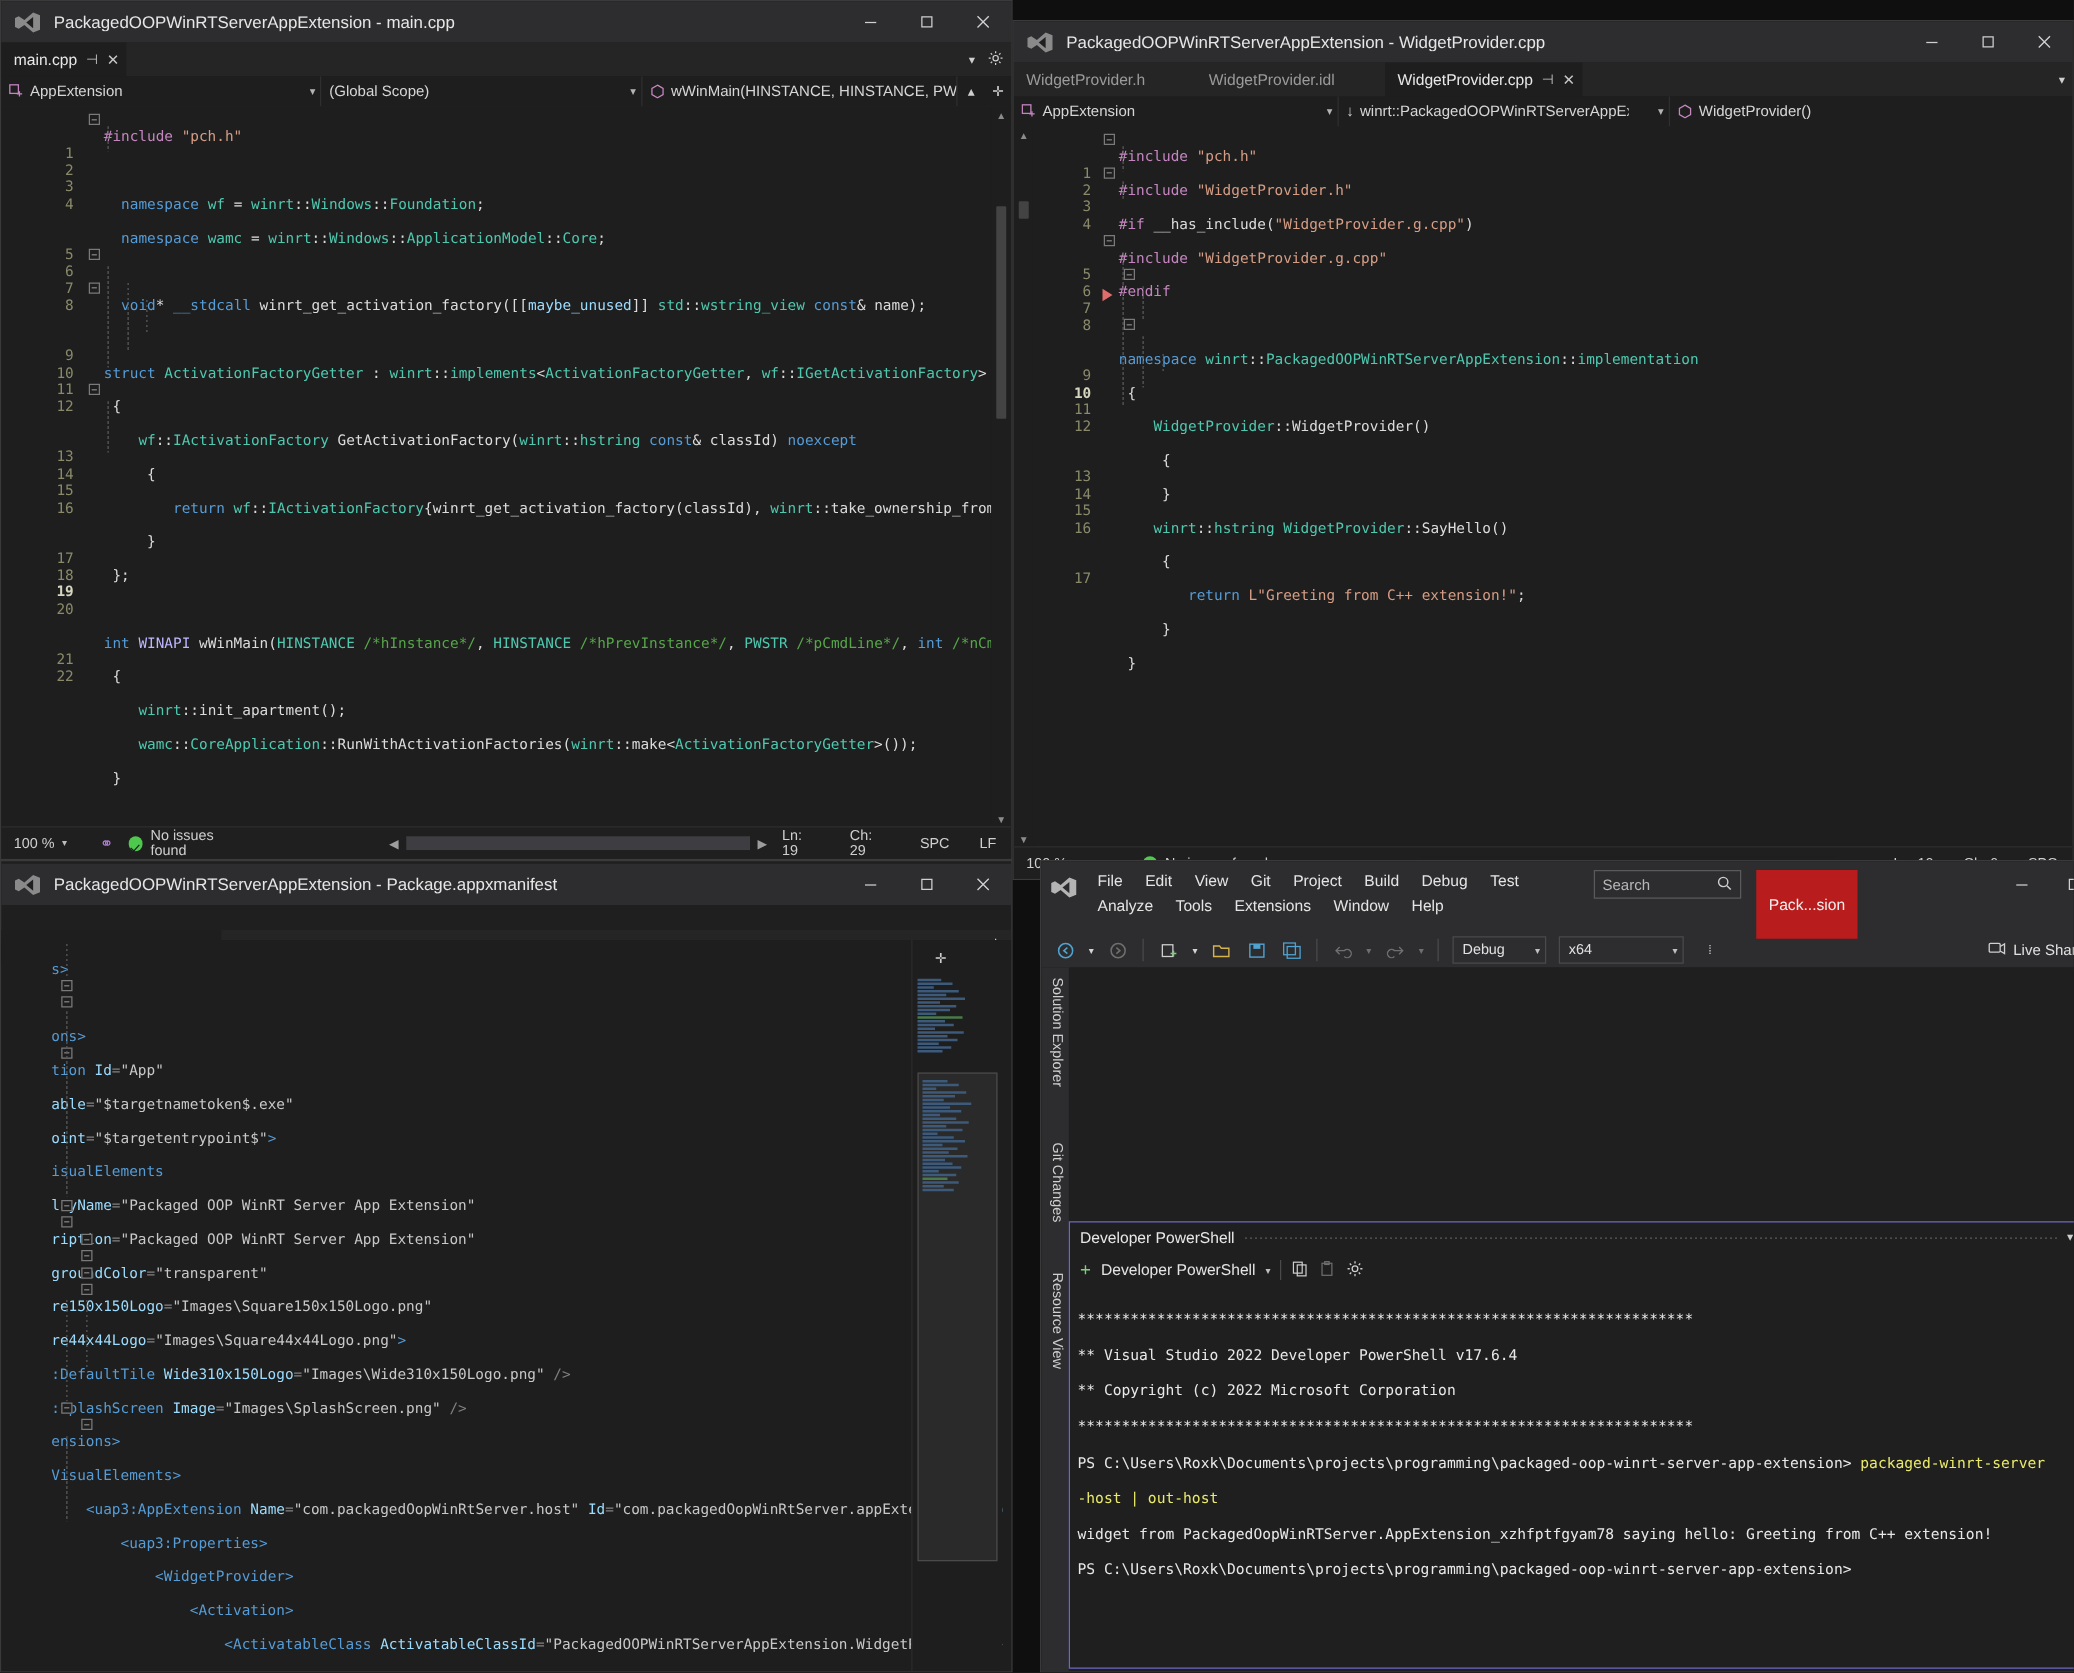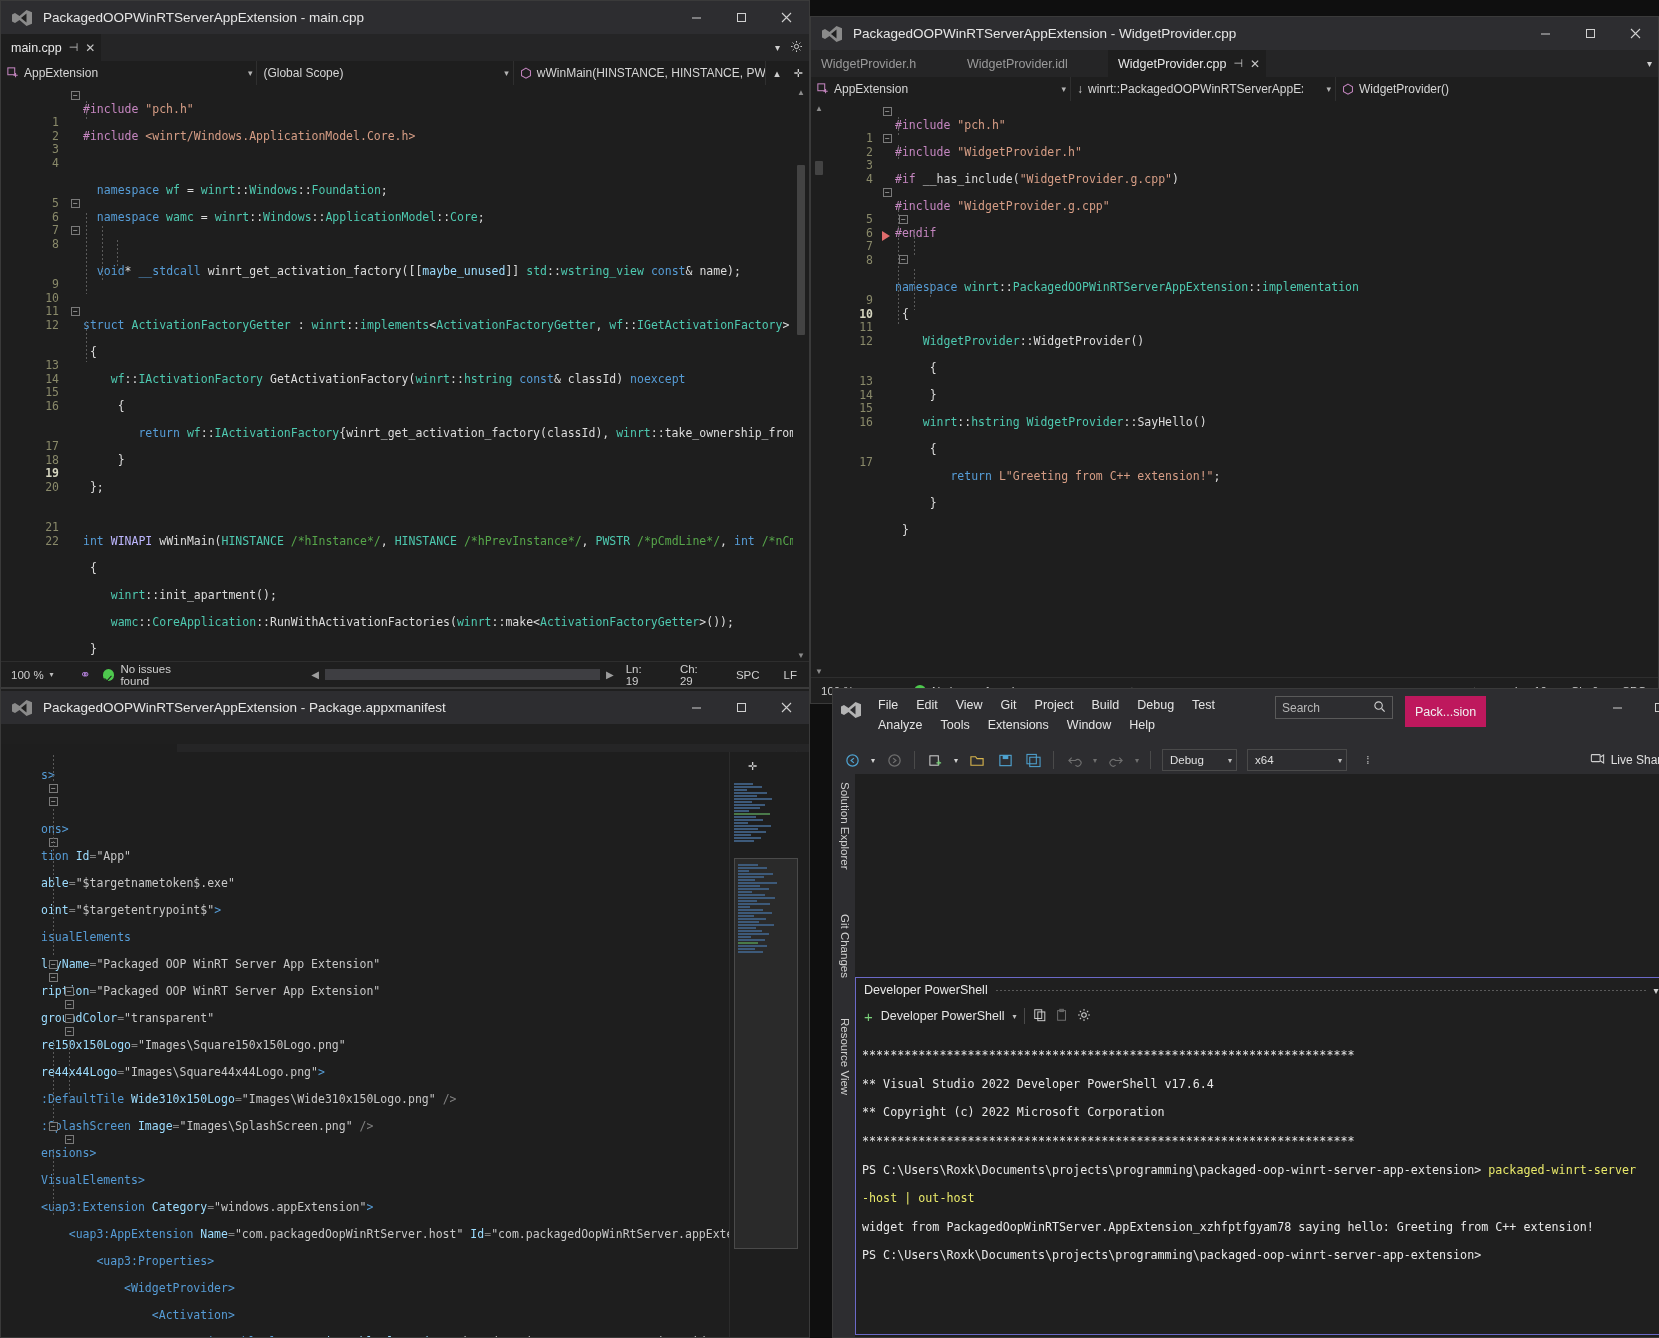--- a/index.html
+++ b/index.html
@@ -82,22 +82,22 @@
   .vthumb{position:absolute;left:4px;width:8px;background:#434343;border-radius:1px;}
 
   
   .vsmain{position:absolute;left:832px;top:688px;width:849px;height:650px;background:#1f1f1f;border:1px solid #3a3a3a;box-sizing:border-box;overflow:hidden;}
   .vs-menustrip{height:52px;background:#2d2d30;display:flex;align-items:flex-start;padding-top:3px;}
   .vs-logo-box{width:36px;height:48px;display:flex;align-items:flex-start;justify-content:center;padding-top:9px;}
   .menus{display:flex;flex-wrap:wrap;width:400px;padding-top:3px;}
   .menuitem{font-size:12.5px;color:#e4e4e4;padding:3px 9px;}
   .searchbox{margin-left:6px;margin-top:4px;width:118px;height:23px;background:#2d2d30;border:1px solid #5a5a5a;
              display:flex;align-items:center;font-size:12px;color:#b8b8b8;padding:0 6px;box-sizing:border-box;}
-  .pill{margin-left:12px;margin-top:4px;height:23px;background:#be185d;display:flex;align-items:center;
-        padding:4px 10px;font-size:12.5px;color:#f0f0f0;}
+  .pill{margin-left:12px;margin-top:4px;height:23px;background:#b91c1c;display:flex;align-items:center;
+        padding:16px 10px;font-size:12.5px;color:#f0f0f0;}
   .vs-winbtns{margin-left:auto;display:flex;}
   .vs-winbtn{width:42px;height:30px;display:flex;align-items:center;justify-content:center;color:#d0d0d0;font-size:13px;}
 
   .vs-toolbar{height:32px;background:#2d2d30;display:flex;align-items:center;padding-left:6px;gap:2px;border-bottom:1px solid #3a3a3a;}
   .tb-btn{width:26px;height:24px;display:flex;align-items:center;justify-content:center;color:#d4d4d4;font-size:13px;}
   .tb-btn.dim{color:#6f6f6f;}
   .tb-sep{width:1px;height:18px;background:#4a4a4a;margin:0 5px;}
   .combo{height:22px;background:#2d2d30;border:1px solid #4a4a4a;display:flex;align-items:center;
          padding:0 4px 0 7px;font-size:11.5px;color:#e0e0e0;box-sizing:border-box;}
   .combo .caret{margin-left:auto;padding-left:6px;font-size:8px;color:#c0c0c0;}
@@ -211,21 +211,20 @@
         <div class="gutter">
           <div class="ln">1</div><div class="ln">2</div><div class="ln">3</div><div class="ln">4</div>
           <div class="ln">5</div><div class="ln">6</div><div class="ln">7</div><div class="ln">8</div>
           <div class="ln">9</div><div class="ln">10</div><div class="ln">11</div><div class="ln">12</div>
           <div class="ln">13</div><div class="ln">14</div><div class="ln">15</div><div class="ln">16</div>
           <div class="ln">17</div><div class="ln">18</div><div class="ln cur">19</div><div class="ln">20</div>
           <div class="ln">21</div><div class="ln">22</div>
         </div>
         <div class="codetext">
 <div class="cline"><span class="kk">#include</span> <span class="str">"pch.h"</span></div>
-<div class="cline"><span class="kk">#include</span> <span class="str">&lt;winrt/Windows.ApplicationModel.Core.h&gt;</span></div>
 <div class="cline">&nbsp;</div>
 <div class="cline">  <span class="k">namespace</span> <span class="typ">wf</span> <span class="op">=</span> <span class="typ">winrt</span><span class="op">::</span><span class="typ">Windows</span><span class="op">::</span><span class="typ">Foundation</span><span class="op">;</span></div>
 <div class="cline">  <span class="k">namespace</span> <span class="typ">wamc</span> <span class="op">=</span> <span class="typ">winrt</span><span class="op">::</span><span class="typ">Windows</span><span class="op">::</span><span class="typ">ApplicationModel</span><span class="op">::</span><span class="typ">Core</span><span class="op">;</span></div>
 <div class="cline">&nbsp;</div>
 <div class="cline">  <span class="k">void</span><span class="op">*</span> <span class="k">__stdcall</span> <span class="plain">winrt_get_activation_factory([[</span><span class="id">maybe_unused</span><span class="plain">]] </span><span class="typ">std</span><span class="op">::</span><span class="typ">wstring_view</span> <span class="k">const</span><span class="op">&amp;</span> <span class="plain">name);</span></div>
 <div class="cline">&nbsp;</div>
 <div class="cline"><span class="k">struct</span> <span class="typ">ActivationFactoryGetter</span> <span class="op">:</span> <span class="typ">winrt</span><span class="op">::</span><span class="typ">implements</span><span class="op">&lt;</span><span class="typ">ActivationFactoryGetter</span><span class="op">,</span> <span class="typ">wf</span><span class="op">::</span><span class="typ">IGetActivationFactory</span><span class="op">&gt;</span></div>
 <div class="cline"> <span class="plain">{</span></div>
 <div class="cline">    <span class="typ">wf</span><span class="op">::</span><span class="typ">IActivationFactory</span> <span class="plain">GetActivationFactory(</span><span class="typ">winrt</span><span class="op">::</span><span class="typ">hstring</span> <span class="k">const</span><span class="op">&amp;</span> <span class="plain">classId) </span><span class="k">noexcept</span></div>
 <div class="cline">     <span class="plain">{</span></div>
@@ -480,21 +479,20 @@
 <div class="cline"><span class="xtag">isualElements</span></div>
 <div class="cline"><span class="xattr">layName</span><span class="xpun">=</span><span class="xval">"Packaged OOP WinRT Server App Extension"</span></div>
 <div class="cline"><span class="xattr">ription</span><span class="xpun">=</span><span class="xval">"Packaged OOP WinRT Server App Extension"</span></div>
 <div class="cline"><span class="xattr">groundColor</span><span class="xpun">=</span><span class="xval">"transparent"</span></div>
 <div class="cline"><span class="xattr">re150x150Logo</span><span class="xpun">=</span><span class="xval">"Images\Square150x150Logo.png"</span></div>
 <div class="cline"><span class="xattr">re44x44Logo</span><span class="xpun">=</span><span class="xval">"Images\Square44x44Logo.png"</span><span class="xtag">&gt;</span></div>
 <div class="cline"><span class="xtag">:DefaultTile </span><span class="xattr">Wide310x150Logo</span><span class="xpun">=</span><span class="xval">"Images\Wide310x150Logo.png"</span> <span class="xpun">/&gt;</span></div>
 <div class="cline"><span class="xtag">:SplashScreen </span><span class="xattr">Image</span><span class="xpun">=</span><span class="xval">"Images\SplashScreen.png"</span> <span class="xpun">/&gt;</span></div>
 <div class="cline"><span class="xtag">ensions&gt;</span></div>
 <div class="cline"><span class="xtag">VisualElements&gt;</span></div>
-<div class="cline"><span class="xtag">&lt;uap3:Extension </span><span class="xattr">Category</span><span class="xpun">=</span><span class="xval">"windows.appExtension"</span><span class="xtag">&gt;</span></div>
 <div class="cline">    <span class="xtag">&lt;uap3:AppExtension </span><span class="xattr">Name</span><span class="xpun">=</span><span class="xval">"com.packagedOopWinRtServer.host"</span> <span class="xattr">Id</span><span class="xpun">=</span><span class="xval">"com.packagedOopWinRtServer.appExtension"</span> <span class="xattr">Pub</span></div>
 <div class="cline">        <span class="xtag">&lt;uap3:Properties&gt;</span></div>
 <div class="cline">            <span class="xtag">&lt;WidgetProvider&gt;</span></div>
 <div class="cline">                <span class="xtag">&lt;Activation&gt;</span></div>
 <div class="cline">                    <span class="xtag">&lt;ActivatableClass </span><span class="xattr">ActivatableClassId</span><span class="xpun">=</span><span class="xval">"PackagedOOPWinRTServerAppExtension.WidgetProvider"</span><span class="xpun">/&gt;</span></div>
 
 
 
 
 

